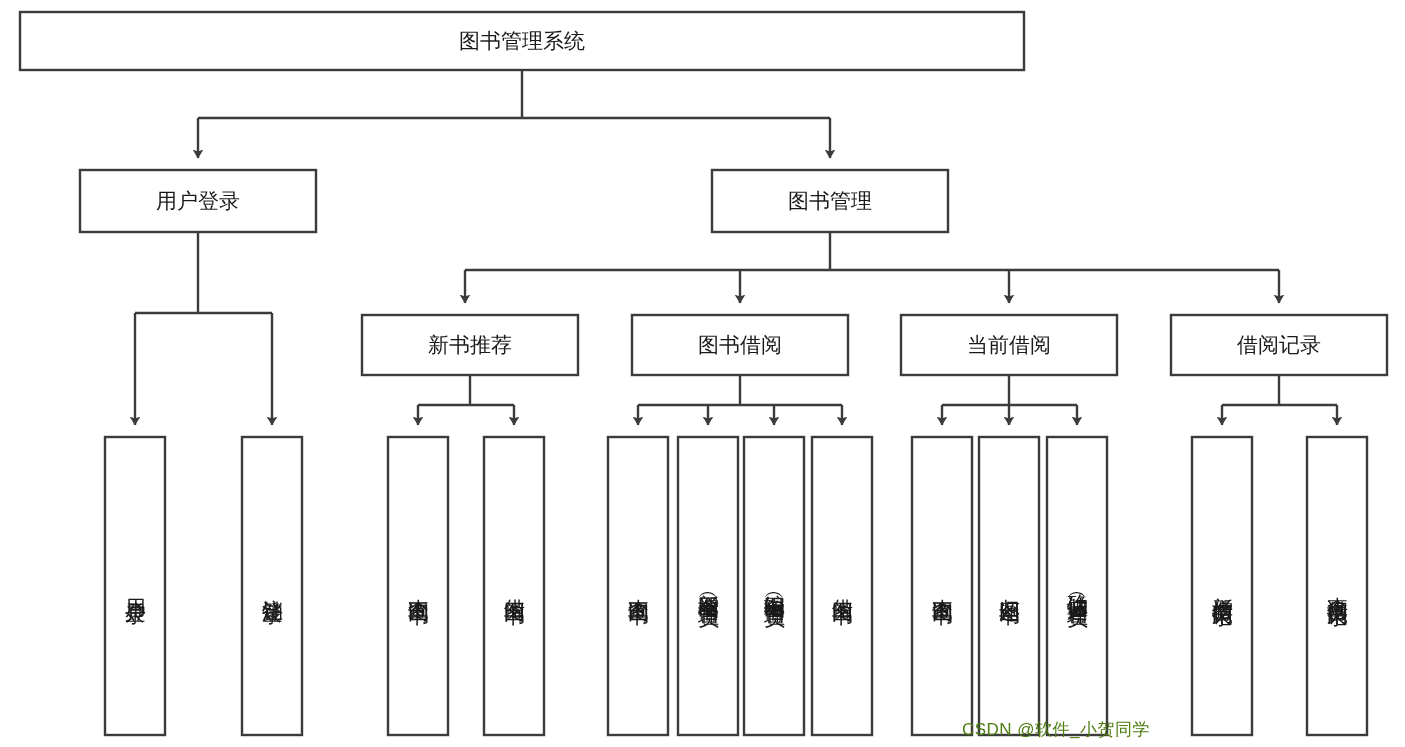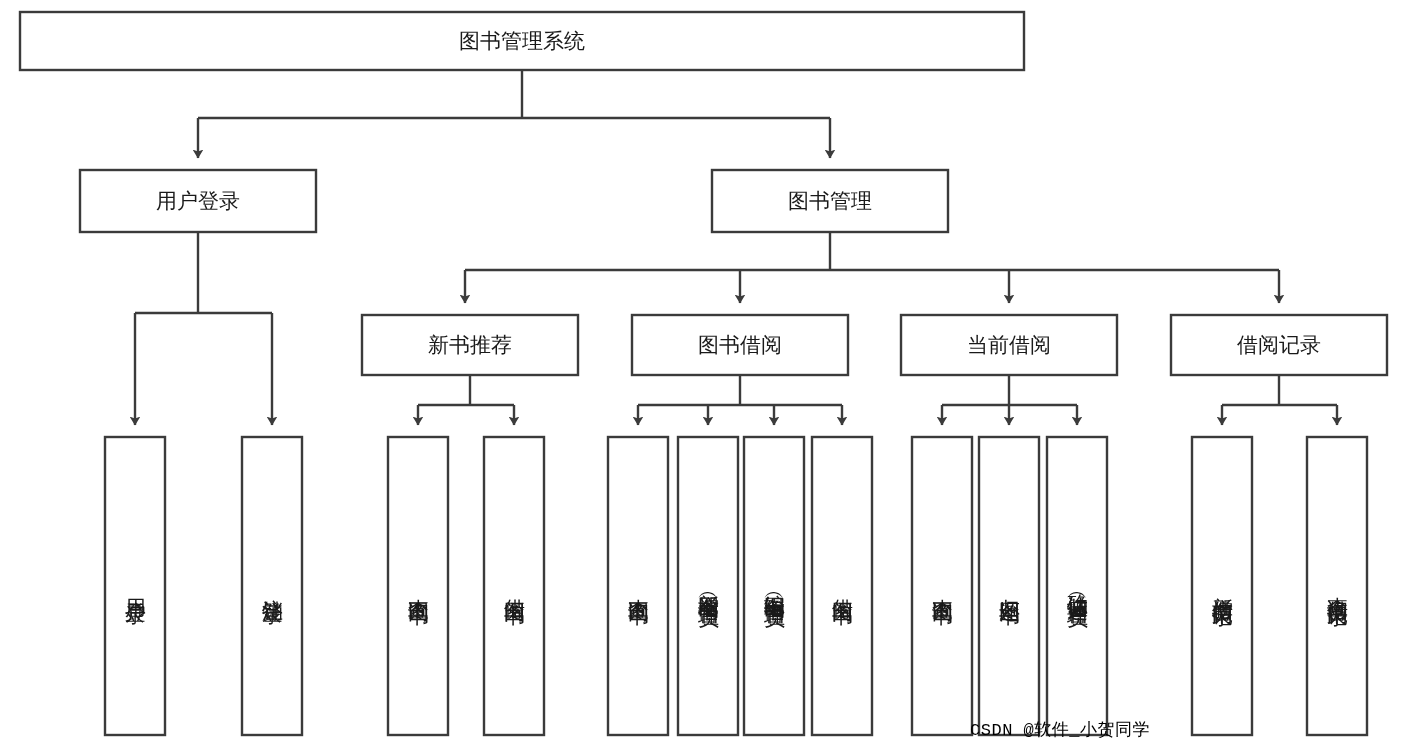--- a/index.html
+++ b/index.html
@@ -61,23 +61,23 @@
     color: #1a1a1a;
     letter-spacing: 2px;
     white-space: nowrap;
     pointer-events: none;
     user-select: none;
   }
   .watermark {
     position: absolute;
     right: 8px;
     bottom: 6px;
-    font-family: Liberation Mono, monospace;
+    font-family: Liberation Sans, sans-serif;
     font-size: 17px;
-    color: #000000;
+    color: #4d7c0f;
     letter-spacing: 0.5px;
     white-space: nowrap;
   }
 </style>
 </head>
 <body>
 
 <div id="diagram-root">
 
   <svg id="tree-svg" viewBox="0 0 1405 747">

